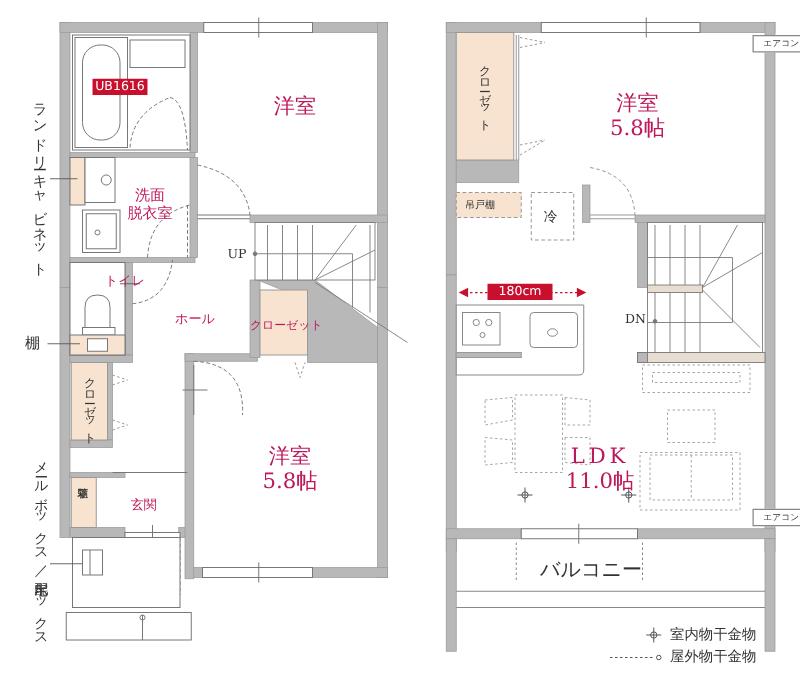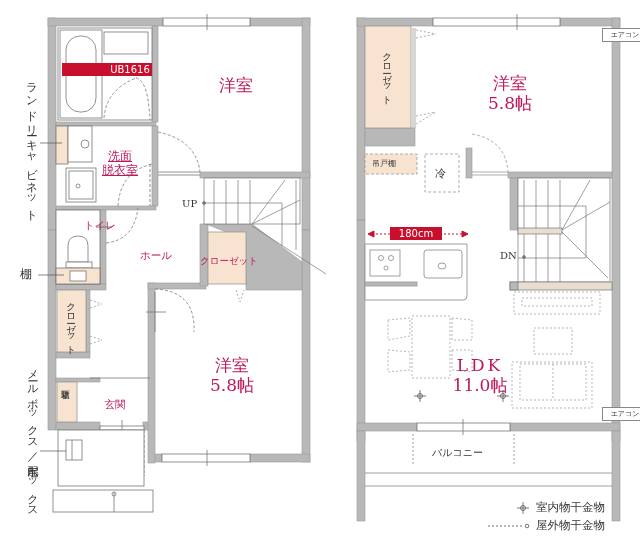--- a/index.html
+++ b/index.html
@@ -281,23 +281,23 @@
     <line x1="38" y1="275" x2="64" y2="275"></line>
     <line x1="40" y1="451" x2="66" y2="451"></line>
     <line x1="96" y1="227" x2="112" y2="227"></line>
   </g>
 </svg>
 
 <div class="room-label big" style="left:176px;top:76px;width:120px;">
   <div>洋室</div>
 </div>
 
-<div class="badge" style="left:62px;top:63px;width:44px;padding-left:46px;">UB1616</div>
-
-<div class="room-label mid" style="left:90px;top:150px;width:60px;text-decoration:underline;">
+<div class="badge" style="left:74px;top:63px;width:44px;">UB1616</div>
+
+<div class="room-label mid" style="left:90px;top:150px;width:60px;">
   <div>洗面</div>
   <div>脱衣室</div>
 </div>
 
 <div class="room-label sm" style="left:56px;top:219px;width:40px;font-family:'DejaVu Sans','Liberation Sans',sans-serif;margin-left:24px;">トイレ</div>
 
 <div class="room-label sm" style="left:126px;top:249px;width:60px;font-family:'DejaVu Sans','Liberation Sans',sans-serif;">ホール</div>
 
 <div class="room-label xs" style="left:194px;top:256px;width:70px;font-size:9.5px;font-family:'DejaVu Sans','Liberation Sans',sans-serif;">クローゼット</div>
 
@@ -335,16 +335,16 @@
 
 <div class="abs" style="left:500px;top:250px;font-size:10px;">DN</div>
 
 <div class="room-label big" style="left:430px;top:336px;width:100px;margin-top:20px;">
   <div style="letter-spacing:3px;">LDK</div>
   <div>11.0帖</div>
 </div>
 
 <div class="tag" style="left:563px;top:407px;width:44px;">エアコン</div>
 
-<div class="abs" style="left:432px;top:446px;font-size:10px;font-family:'DejaVu Sans','Liberation Sans',sans-serif;">バルコニー</div>
+<div class="abs" style="left:432px;top:446px;font-size:16px;font-family:'DejaVu Sans','Liberation Sans',sans-serif;">バルコニー</div>
 
 <div class="legend" style="left:536px;top:500px;">室内物干金物</div>
 <div class="legend" style="left:536px;top:518px;">屋外物干金物</div>
 
 </body></html>

